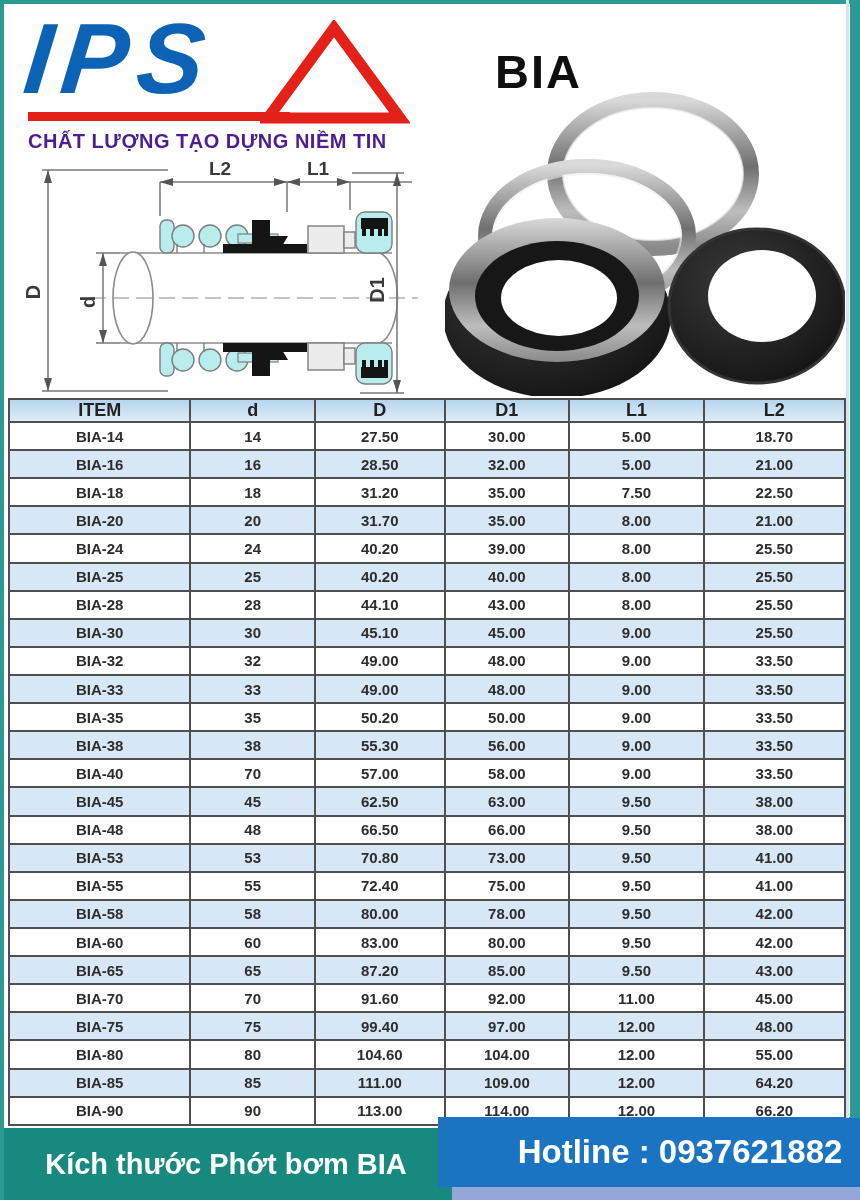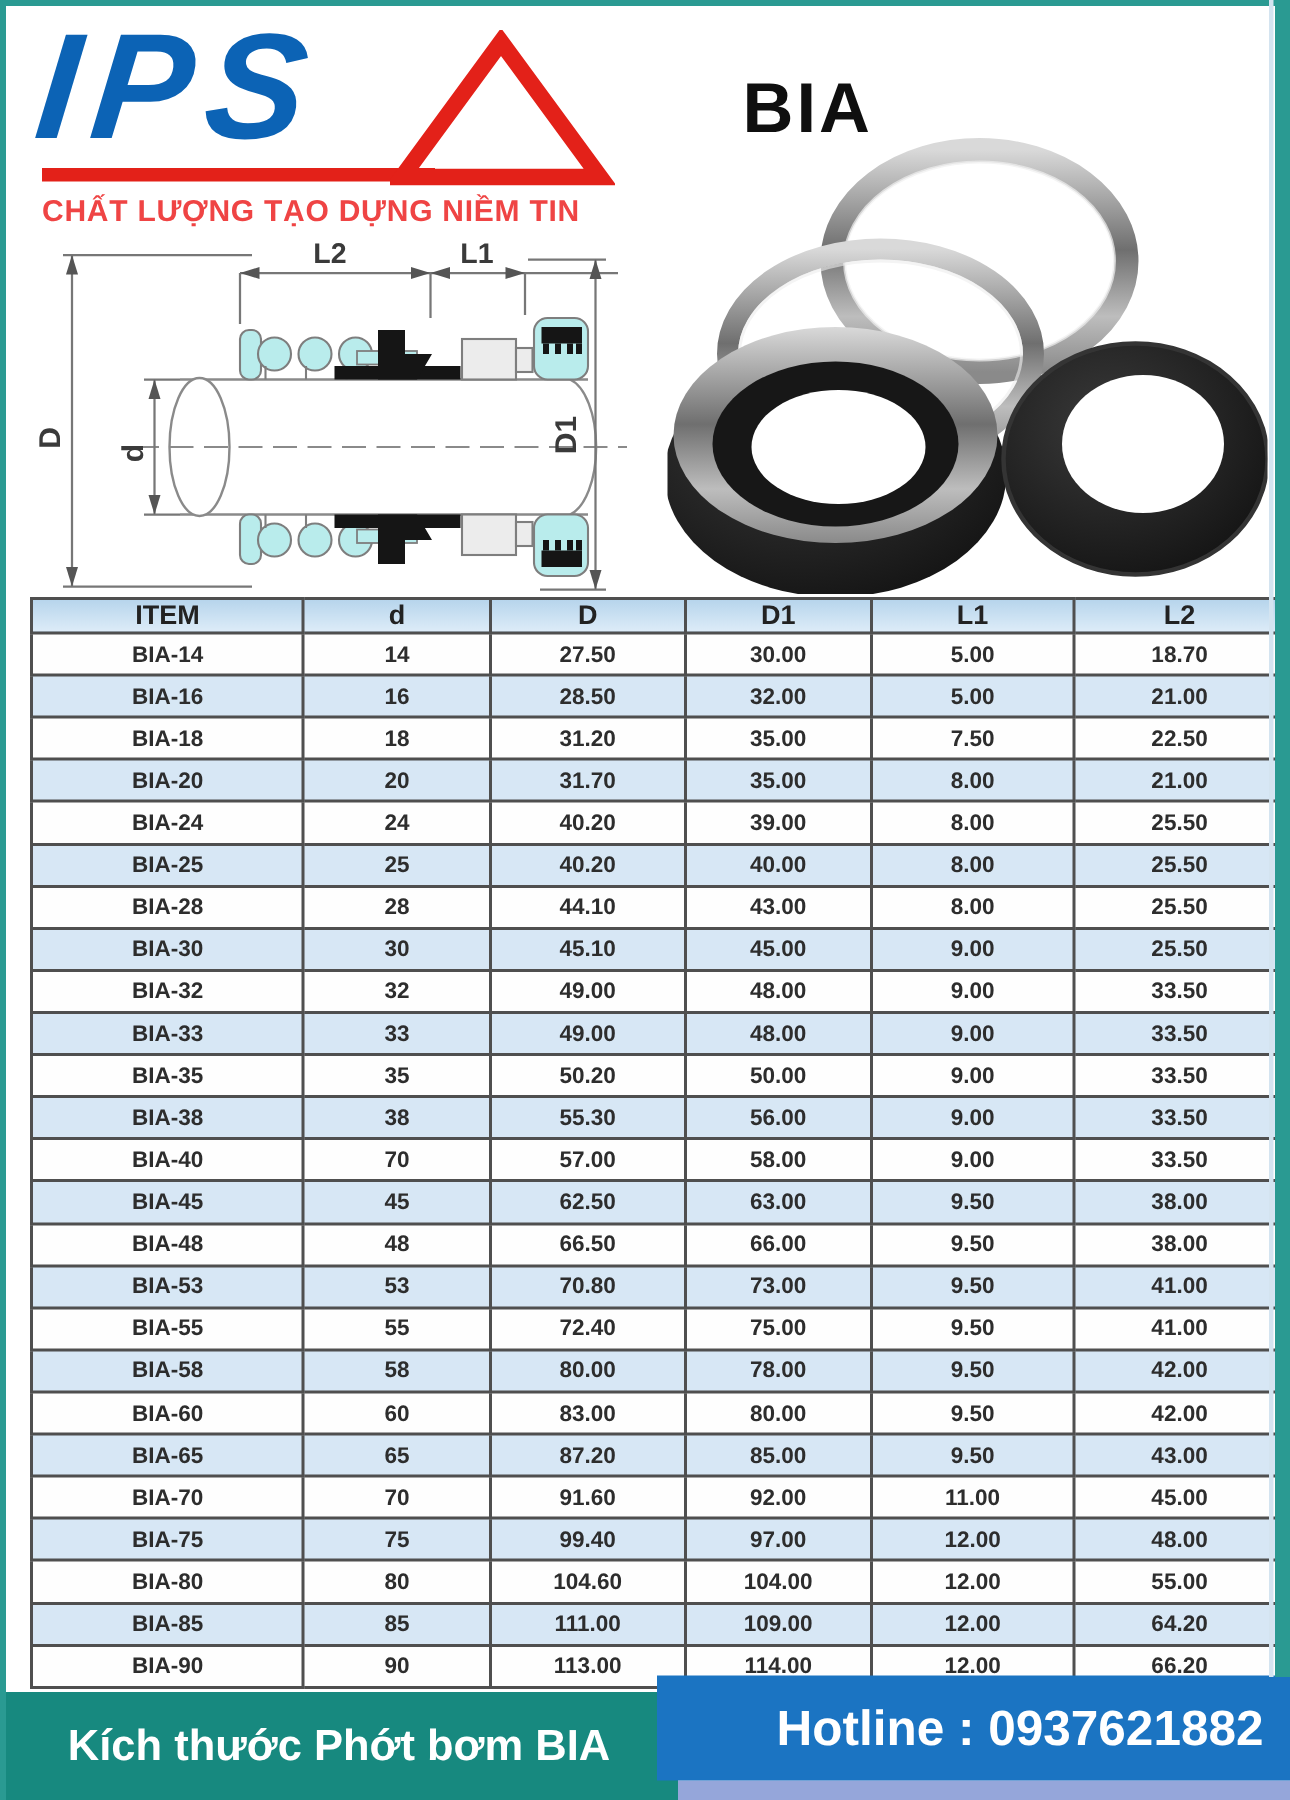--- a/index.html
+++ b/index.html
@@ -13,31 +13,31 @@
   .frame-right{left:850px;top:0;width:10px;height:1118px;background:#2a9a92;}
   .frame-right-inner{left:846px;top:0;width:3px;height:1118px;background:#d4e4f0;}
 
   
   .logo-text{left:25px;top:2px;width:320px;height:115px;
              font-size:100px;font-weight:900;font-style:italic;color:#0c63b5;
              letter-spacing:9px;transform:skewX(-6deg);line-height:112px;}
   .logo-bar{left:28px;top:112px;width:262px;height:9px;background:#e32119;}
   .logo-triangle{left:260px;top:20px;}
   .tagline{left:28px;top:130px;width:400px;font-size:20px;font-weight:bold;
-           color:#ef4444;letter-spacing:0.5px;}
+           color:#4c1d95;letter-spacing:0.5px;}
 
   .product-title{left:448px;top:44px;font-size:47px;font-weight:800;color:#0f0f0f;
                  letter-spacing:2px;margin-left:47px;}
 
   
   .diagram{left:20px;top:160px;}
   .photo{left:445px;top:78px;}
 
   
-  .spec-table-wrap{left:20px;top:398px;width:838px;height:728px;}
+  .spec-table-wrap{left:8px;top:398px;width:838px;height:728px;}
   table{border-collapse:collapse;width:100%;height:100%;table-layout:fixed;}
   th,td{border:2px solid #4f4f4f;text-align:center;padding:0;
         font-family:"Liberation Sans","DejaVu Sans",sans-serif;}
   th{background:linear-gradient(#b7d5ec,#ddecf8);font-size:18px;font-weight:bold;color:#222;}
   td{font-size:15px;font-weight:bold;color:#2d2d2d;}
   tbody tr:nth-child(even){background:#d7e7f5;}
   tbody tr:nth-child(odd){background:#fefefe;}
 
   
   .footer-teal{left:0;top:1128px;width:452px;height:72px;background:#17897f;

